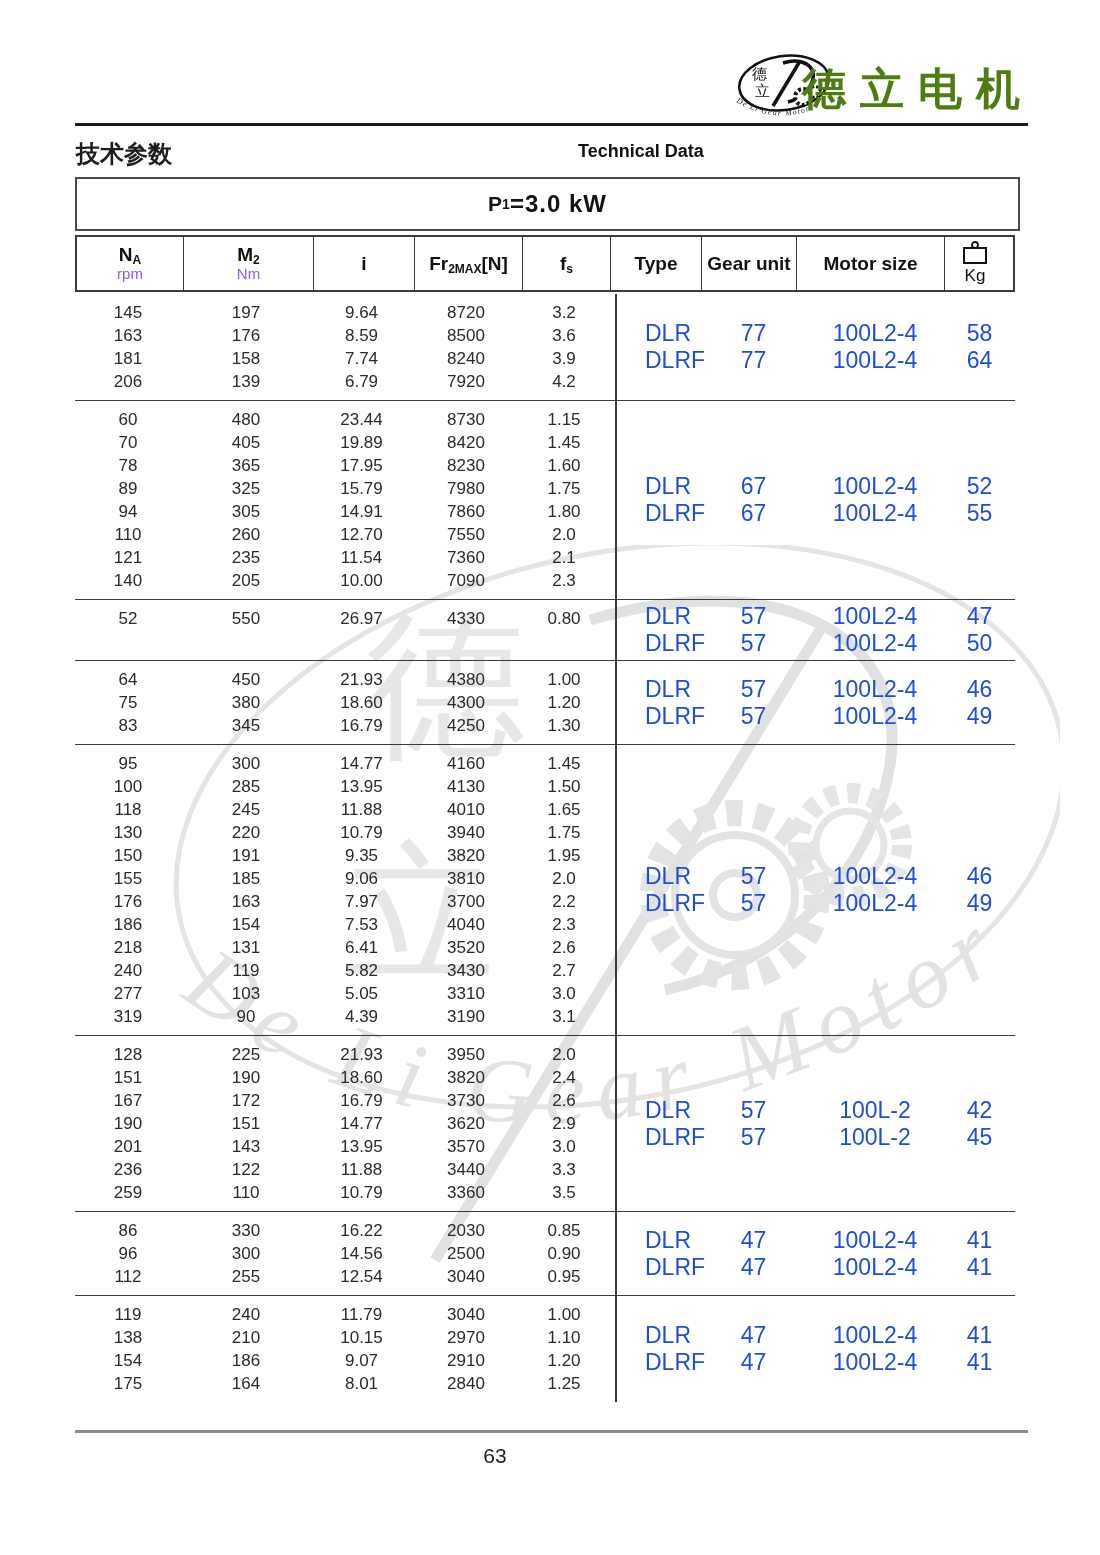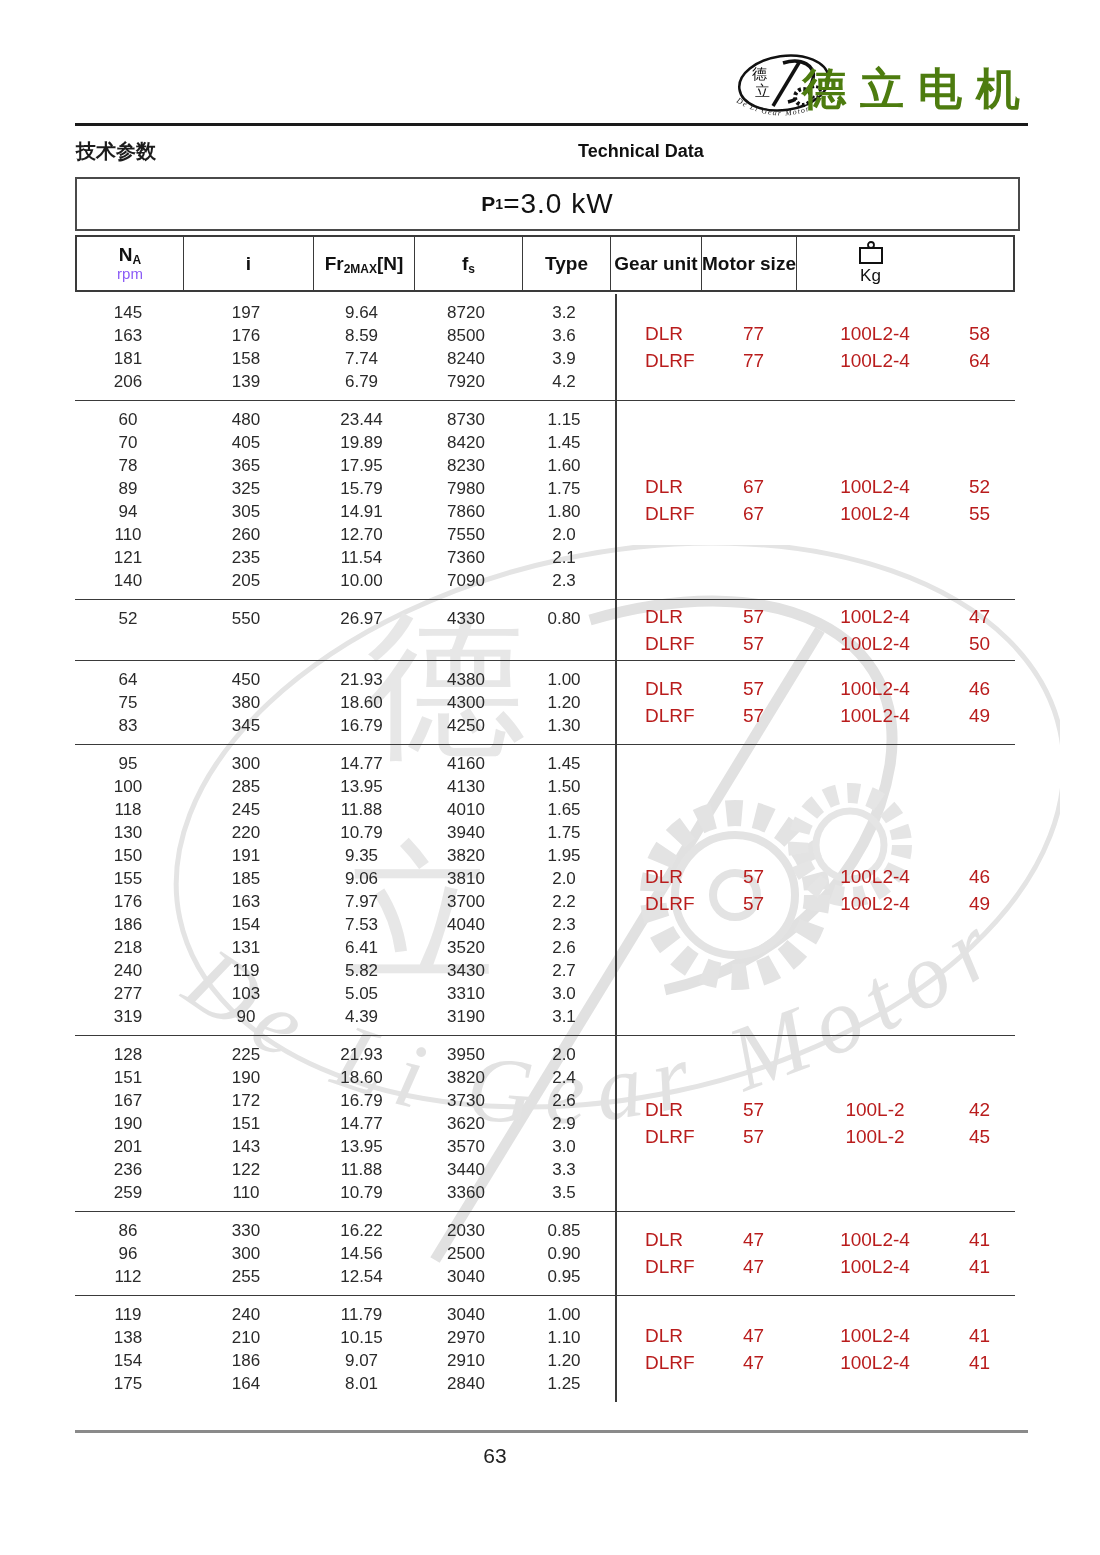--- a/index.html
+++ b/index.html
@@ -15,31 +15,31 @@
   .watermark{position:absolute;left:120px;top:545px;z-index:0;pointer-events:none;}
   
   .logo-svg{position:absolute;left:726px;top:52px;z-index:2;}
   .brand-cn{
     position:absolute;right:66px;top:60px;z-index:2;
     font-family:"Liberation Serif","DejaVu Serif",serif;
     font-weight:bold;font-size:44px;letter-spacing:14px;color:#4d7c0f;
     white-space:nowrap;
   }
   .top-rule{position:absolute;left:75px;top:123px;width:953px;height:3px;background:#1a1a1a;z-index:2;}
-  .section-cn{position:absolute;left:76px;top:138px;font-size:20px;font-weight:600;color:#1c1c1c;z-index:2;}
+  .section-cn{position:absolute;left:76px;top:138px;font-size:24px;font-weight:600;color:#1c1c1c;z-index:2;}
   .section-en{position:absolute;left:578px;top:141px;font-size:18px;font-weight:bold;color:#111;z-index:2;}
   
   .power-box{
     position:absolute;left:75px;top:177px;width:941px;height:50px;z-index:2;
     border:2px solid #4a4a4a;background:transparent;
     display:flex;align-items:center;justify-content:center;
   }
   .power-p{font-size:21px;font-weight:bold;color:#111;}
   .power-sub{font-size:14px;font-weight:bold;vertical-align:-4px;}
-  .power-val{font-size:28px;font-weight:normal;color:#111;letter-spacing:1px;}
+  .power-val{font-size:24px;font-weight:bold;color:#111;letter-spacing:1px;}
   
   .thead{
     position:absolute;left:75px;top:235px;width:940px;height:57px;z-index:2;
     border:2px solid #3a3a3a;box-sizing:border-box;
     display:grid;grid-template-columns:106px 130px 101px 108px 88px 91px 95px 148px 61px;
   }
   .th{
     border-left:1.5px solid #3a3a3a;
     display:flex;flex-direction:column;align-items:center;justify-content:center;
     font-weight:bold;color:#111;font-size:19px;line-height:1.12;
@@ -59,21 +59,21 @@
   .data-row{
     display:grid;grid-template-columns:106px 130px 101px 108px 88px;
     height:23px;align-items:center;
   }
   .cell{text-align:center;font-size:17px;color:#2a2a2a;}
   .type-block{
     position:absolute;left:540px;top:50%;transform:translateY(-50%);width:400px;
   }
   .type-row{
     display:grid;grid-template-columns:91px 95px 148px 61px;
-    height:27px;align-items:center;font-size:19px;color:#b91c1c;
+    height:27px;align-items:center;font-size:23px;color:#1d4ed8;
   }
   .tcell{text-align:center;}
   .tcell.t0{text-align:left;padding-left:30px;}
   
   .footer-rule{position:absolute;left:75px;top:1430px;width:953px;height:3px;background:#8a8a8a;z-index:2;}
   .page-num{position:absolute;left:0;top:1444px;width:990px;text-align:center;font-size:21px;color:#222;z-index:2;}
 </style>
 </head>
 <body>
 
@@ -130,20 +130,24 @@
       <span class="power-p power-sub">1</span>
       <span class="power-val">=3.0 kW</span>
   </div>
 
   <div class="thead">
     <div class="th">
       <div><span>N</span><sub>A</sub></div>
       <div class="unit">rpm</div>
     </div>
     <div class="th">
+      <div><span>M</span><sub>2</sub></div>
+      <div class="unit">Nm</div>
+    </div>
+    <div class="th">
       <div>i</div>
     </div>
     <div class="th">
       <div><span>Fr</span><sub>2MAX</sub><span>[N]</span></div>
     </div>
     <div class="th">
       <div><span>f</span><sub>s</sub></div>
     </div>
     <div class="th">
       <div>Type</div>

